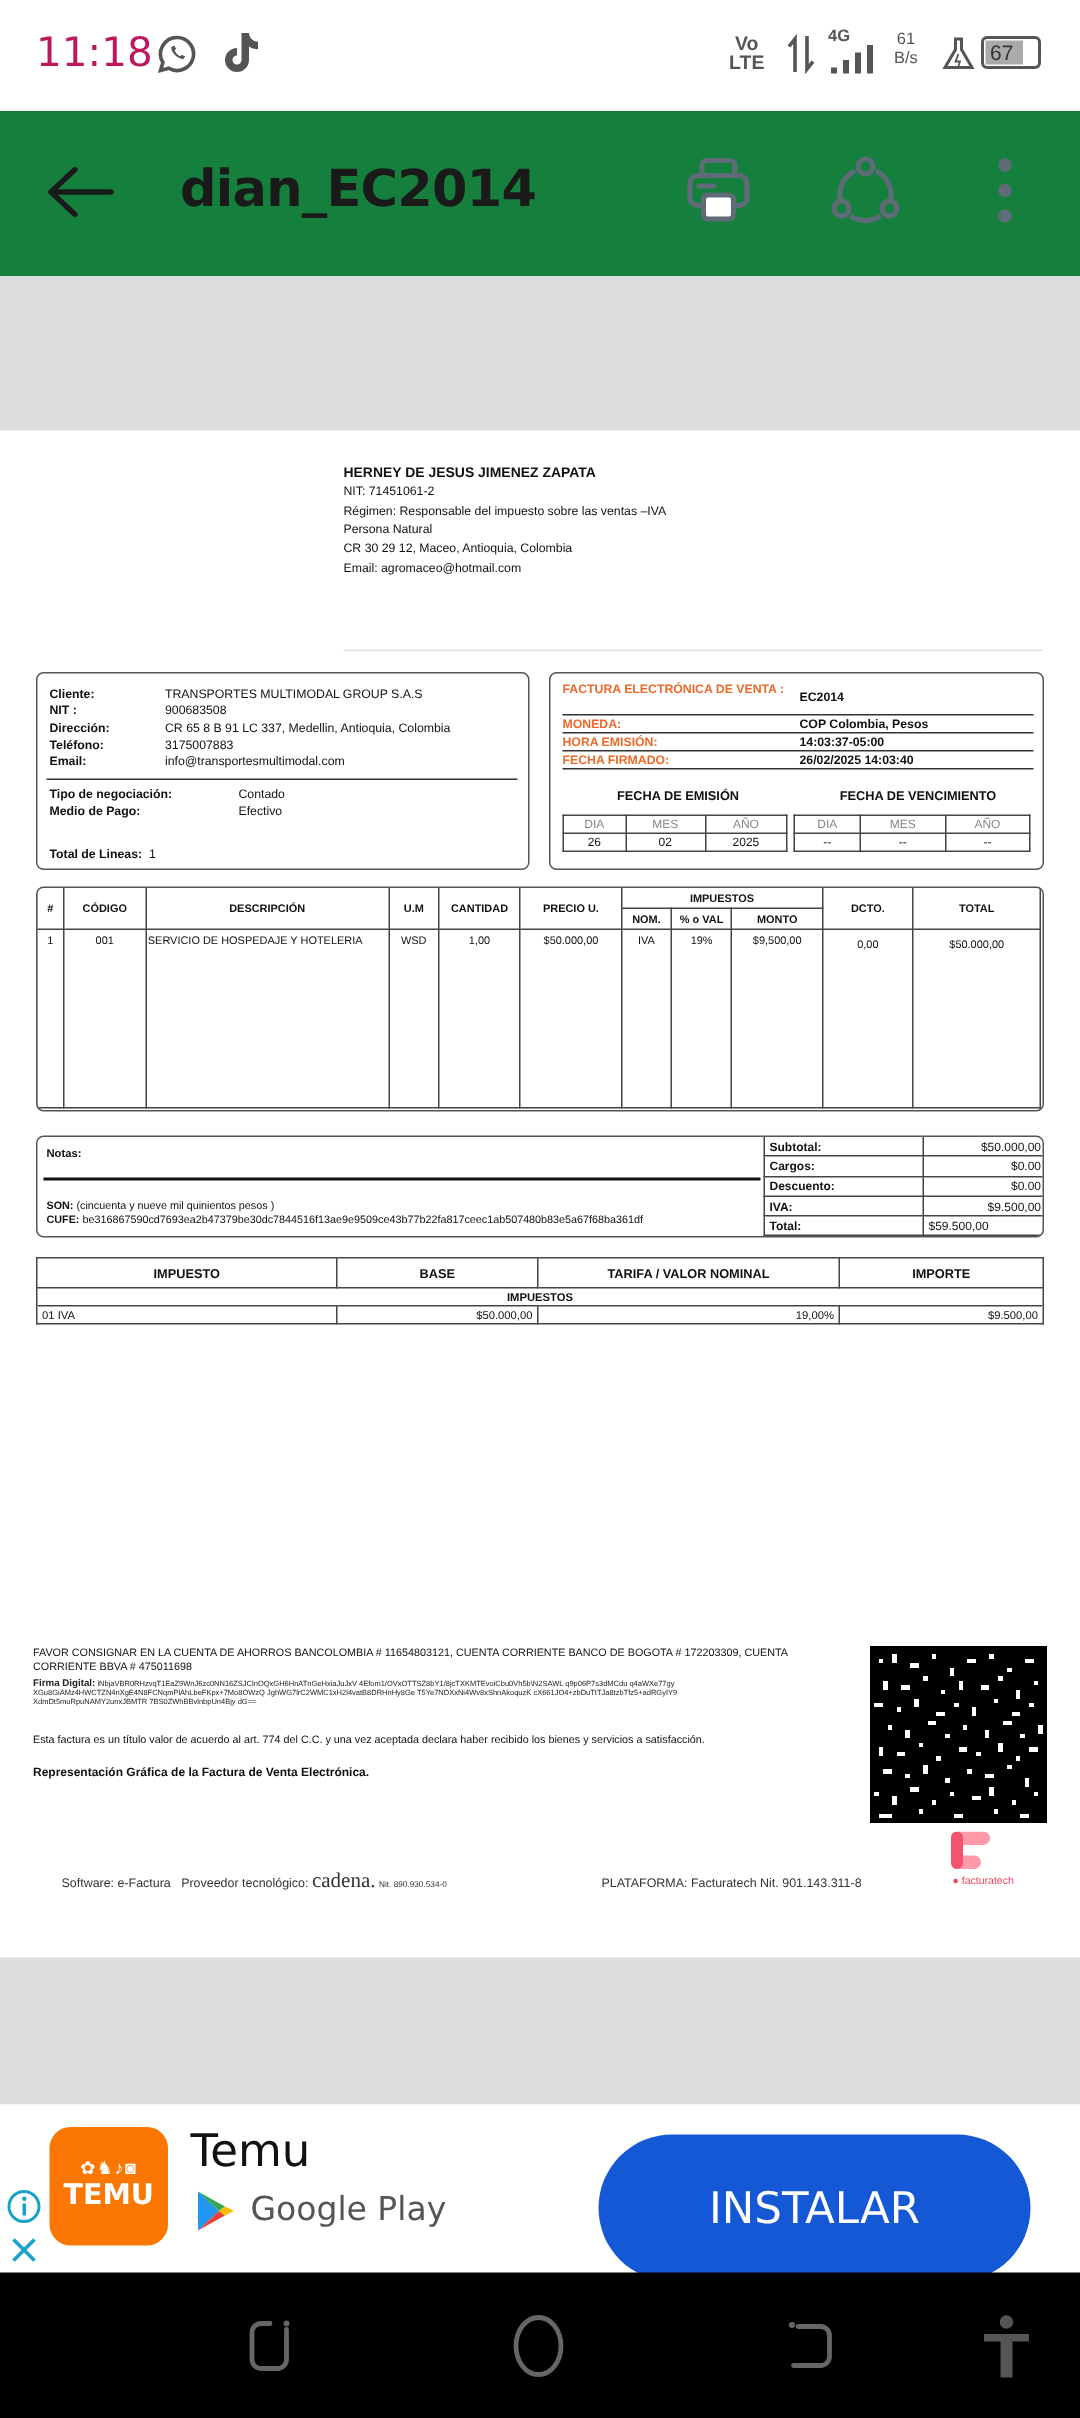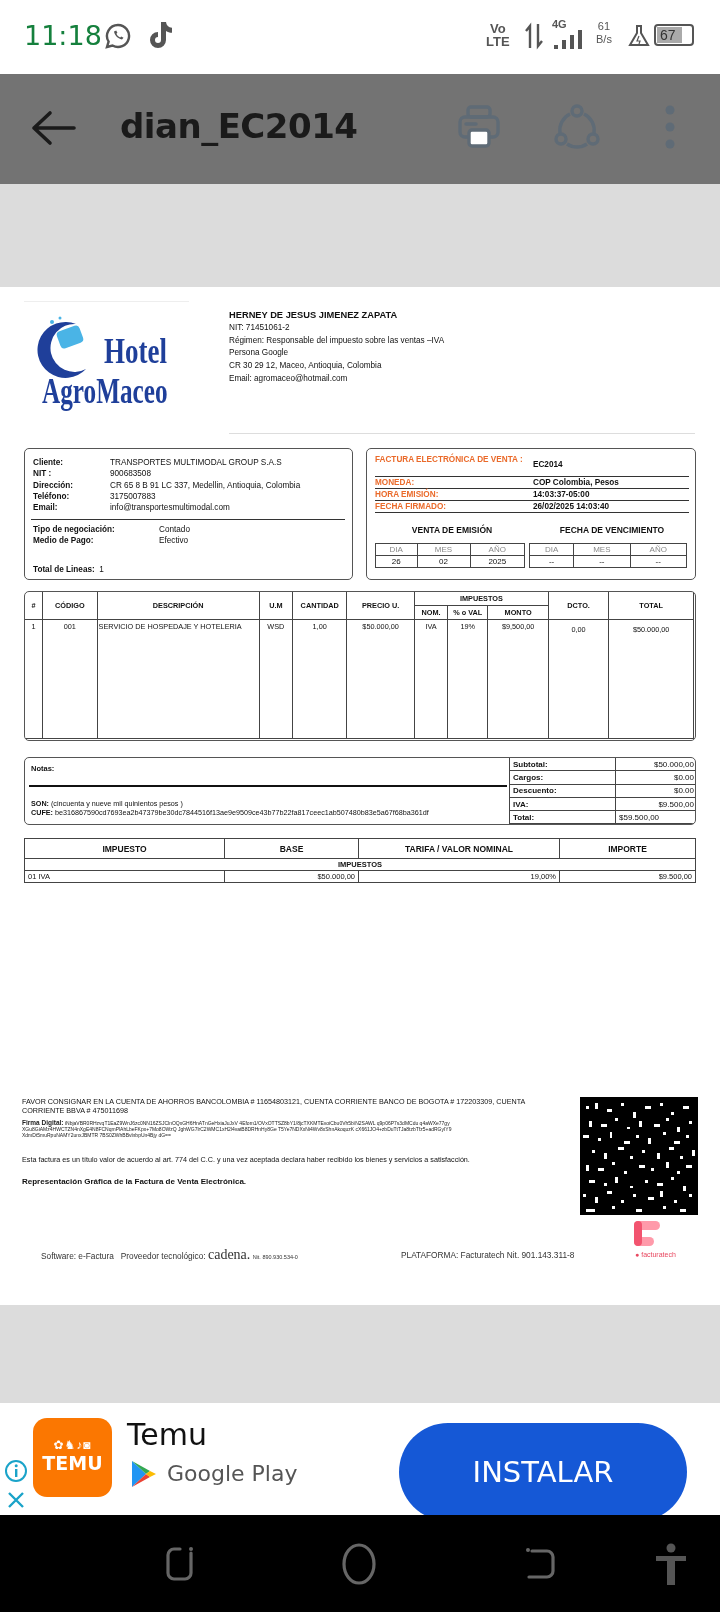--- a/index.html
+++ b/index.html
@@ -1,20 +1,20 @@
 <!DOCTYPE html>
 <html><head>
 <meta charset="utf-8">
 <style>
 *{box-sizing:border-box;margin:0;padding:0}
 html,body{width:720px;height:1612px;background:#fff;overflow:hidden;font-family:"Liberation Sans",sans-serif;color:#111}
 .statusbar{position:absolute;left:0;top:0;width:720px;height:74px;background:#fff}
-.sb-time{position:absolute;left:24px;top:20px;font-size:27px;color:#15803d;font-family:"DejaVu Sans",sans-serif}
+.sb-time{position:absolute;left:24px;top:20px;font-size:27px;color:#be185d;font-family:"DejaVu Sans",sans-serif}
 .sb-ic{position:absolute;top:20px;color:#555}
-.appbar{position:absolute;left:0;top:74px;width:720px;height:110px;background:#737373}
+.appbar{position:absolute;left:0;top:74px;width:720px;height:110px;background:#15803d}
 .ab-back{position:absolute;left:30px;top:36px;width:46px;height:36px;cursor:pointer}
 .ab-title{position:absolute;left:120px;top:32px;font-size:34px;font-weight:bold;font-family:"DejaVu Sans",sans-serif;color:#1a1a1a;letter-spacing:-0.5px}
 .ab-icon{position:absolute;top:28px;width:50px;height:50px;cursor:pointer}
 .viewer{position:absolute;left:0;top:184px;width:720px;height:1219px;background:#dcdcdc}
 .page{position:absolute;left:0;top:103px;width:720px;height:1018px;background:#fff;font-size:8px;color:#111}
 .abs{position:absolute}
 .issuer{left:229px;top:22px;line-height:12.8px;font-size:8.2px;width:470px}
 .issuer .nm{font-weight:bold;font-size:9.3px}
 .logo{left:24px;top:14px;width:165px;height:115px;border-top:1px solid #eee}
 .box{position:absolute;border:1.3px solid #555;border-radius:5px}
@@ -90,35 +90,25 @@
   <svg class="ab-icon" style="left:645px" viewBox="0 0 50 50">
       <circle cx="25" cy="8" r="4.5" fill="#5f6b76"></circle>
       <circle cx="25" cy="25" r="4.5" fill="#5f6b76"></circle>
       <circle cx="25" cy="42" r="4.5" fill="#5f6b76"></circle>
     </svg>
 </div>
 
 <div class="viewer">
   <div class="page">
 
-    <div class="abs logo">
-      <svg width="60" height="70" style="position:absolute;left:12px;top:12px" viewBox="0 0 60 70">
-        <path d="M40 10a28 28 0 1 0 10 45A24 24 0 1 1 40 10z" fill="#1f3f9a"></path>
-        <rect x="22" y="14" width="24" height="18" rx="4" transform="rotate(-20 34 23)" fill="#4ab4e6"></rect>
-        <circle cx="16" cy="8" r="2" fill="#4ab4e6"></circle>
-          <circle cx="24" cy="4" r="1.5" fill="#4ab4e6"></circle>
-      </svg>
-      <span style="position:absolute;left:80px;top:28px;font-family:'Liberation Serif',serif;font-weight:bold;font-size:36px;color:#1f3f9a;transform:scaleX(0.75);transform-origin:left">Hotel</span>
-      <span style="position:absolute;left:18px;top:68px;font-family:'Liberation Serif',serif;font-weight:bold;font-size:36px;color:#1f3f9a;transform:scaleX(0.7);transform-origin:left;white-space:nowrap">AgroMaceo</span>
-    </div>
     <div class="abs issuer">
       <div class="nm">HERNEY DE JESUS JIMENEZ ZAPATA</div>
       <div>NIT: 71451061-2</div>
       <div>Régimen: Responsable del impuesto sobre las ventas –IVA</div>
-      <div>Persona Google</div>
+      <div>Persona Natural</div>
       <div>CR 30 29 12, Maceo, Antioquia, Colombia</div>
       <div>Email: agromaceo@hotmail.com</div>
     </div>
     <div class="abs" style="left:229px;top:146px;width:466px;border-top:1px solid #ddd"></div>
 
     <div class="box" style="left:24px;top:161px;width:329px;height:132px">
       <div style="position:absolute;left:8px;top:8px;line-height:11.3px;font-size:8.2px">
         <div class="lbl">Cliente:</div>
         <div class="lbl">NIT :</div>
         <div class="lbl">Dirección:</div>
@@ -156,21 +146,21 @@
         </div>
         <div style="display:flex;border-bottom:1.3px solid #333;height:12px;line-height:12px">
           <div class="orange" style="width:158px">HORA EMISIÓN:</div>
           <div class="lbl">14:03:37-05:00</div>
         </div>
         <div style="display:flex;border-bottom:1.3px solid #333;height:12px;line-height:12px">
           <div class="orange" style="width:158px">FECHA FIRMADO:</div>
           <div class="lbl">26/02/2025 14:03:40</div>
         </div>
       </div>
-      <div class="lbl" style="position:absolute;left:0;top:76px;width:170px;text-align:center;font-size:8.5px">VENTA DE EMISIÓN</div>
+      <div class="lbl" style="position:absolute;left:0;top:76px;width:170px;text-align:center;font-size:8.5px">FECHA DE EMISIÓN</div>
       <div class="lbl" style="position:absolute;left:160px;top:76px;width:170px;text-align:center;font-size:8.5px">FECHA DE VENCIMIENTO</div>
       <table class="dates" style="position:absolute;left:8px;top:94px;width:150px">
         <tbody>
             <tr>
               <td style="color:#888">DIA</td>
               <td style="color:#888">MES</td>
               <td style="color:#888">AÑO</td>
             </tr>
         <tr>
               <td>26</td>

